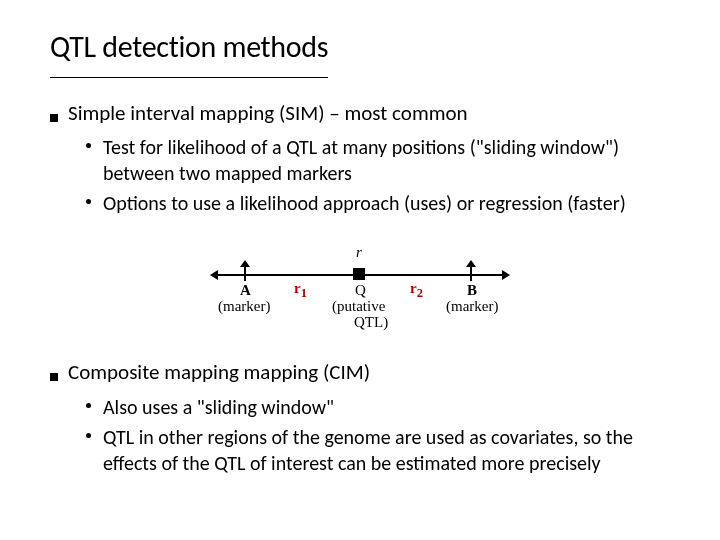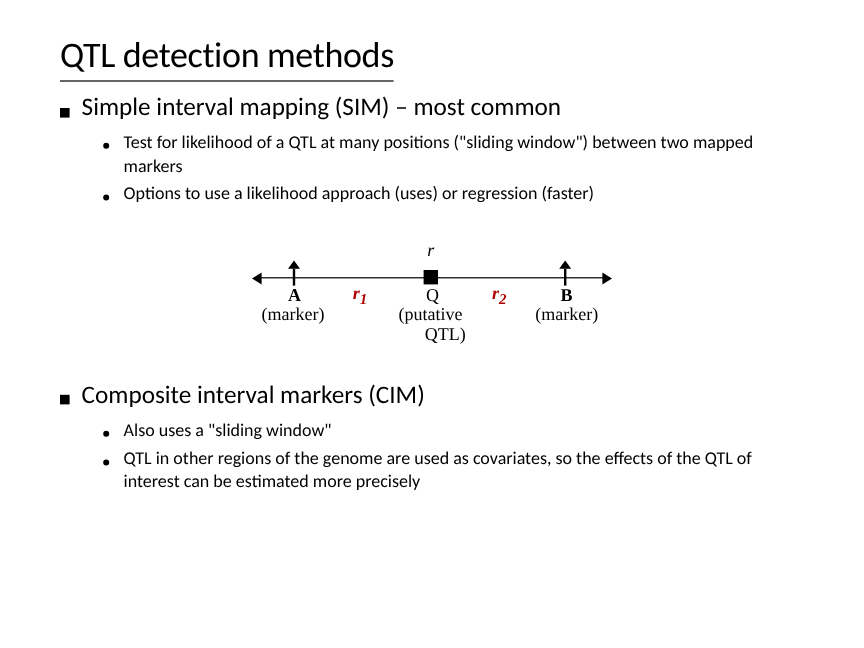--- a/index.html
+++ b/index.html
@@ -10,22 +10,22 @@
     font-family: Calibri, 'Segoe UI', Arial, sans-serif;
     padding: 28px 50px 30px 50px;
     color: #000;
   }
   .title {
     font-size: 30px;
     font-weight: 400;
     color: #000;
     border-bottom: 1.5px solid #000;
     display: inline-block;
-    padding-bottom: 2px;
-    margin-bottom: 8px;
+    padding-bottom: 12px;
+    margin-bottom: 22px;
     letter-spacing: -0.3px;
   }
   .section {
     margin-bottom: 18px;
   }
   .section-head {
     display: flex;
     align-items: center;
     font-size: 21px;
     margin-bottom: 8px;
@@ -38,21 +38,21 @@
     flex-shrink: 0;
     margin-top: 9px;
     margin-right: 10px;
   }
   .subs {
     padding-left: 36px;
   }
   .sub {
     display: flex;
     align-items: flex-start;
-    font-size: 15px;
+    font-size: 20px;
     line-height: 1.3;
     margin-bottom: 4px;
   }
   .dot-bullet {
     width: 5px;
     height: 5px;
     background: #000;
     border-radius: 50%;
     flex-shrink: 0;
     margin-top: 9px;
@@ -108,21 +108,21 @@
   .q-box {
     position: absolute;
     width: 12px;
     height: 12px;
     background: #000;
     top: 32px;
     left: 153px;
   }
   .lbl { position: absolute; font-size: 15px; color: #000; }
   .lbl-italic { font-style: italic; }
-  .lbl-red { color: #b00000; font-style: italic; font-weight: bold; }
+  .lbl-red { color: #b00000; font-weight: bold; }
 </style>
 </head>
 <body>
 
 
 
 <h1 class="title">QTL detection methods</h1>
 
 <div class="section">
   <div class="section-head">
@@ -160,21 +160,21 @@
     <span class="lbl" style="top:78px; left:154px;">QTL)</span>
 
     <span class="lbl" style="top:46px; left:267px; font-weight:bold;">B</span>
     <span class="lbl" style="top:62px; left:246px;">(marker)</span>
   </div>
 </div>
 
 <div class="section">
   <div class="section-head">
     <span class="square-bullet"></span>
-    <span>Composite interval markers (CIM)</span>
+    <span>Composite mapping mapping (CIM)</span>
   </div>
   <div class="subs">
     <div class="sub">
       <span class="dot-bullet"></span>
       <span>Also uses a "sliding window"</span>
     </div>
     <div class="sub">
       <span class="dot-bullet"></span>
       <span>QTL in other regions of the genome are used as covariates, so the effects of the QTL of interest can be estimated more precisely</span>
     </div>

